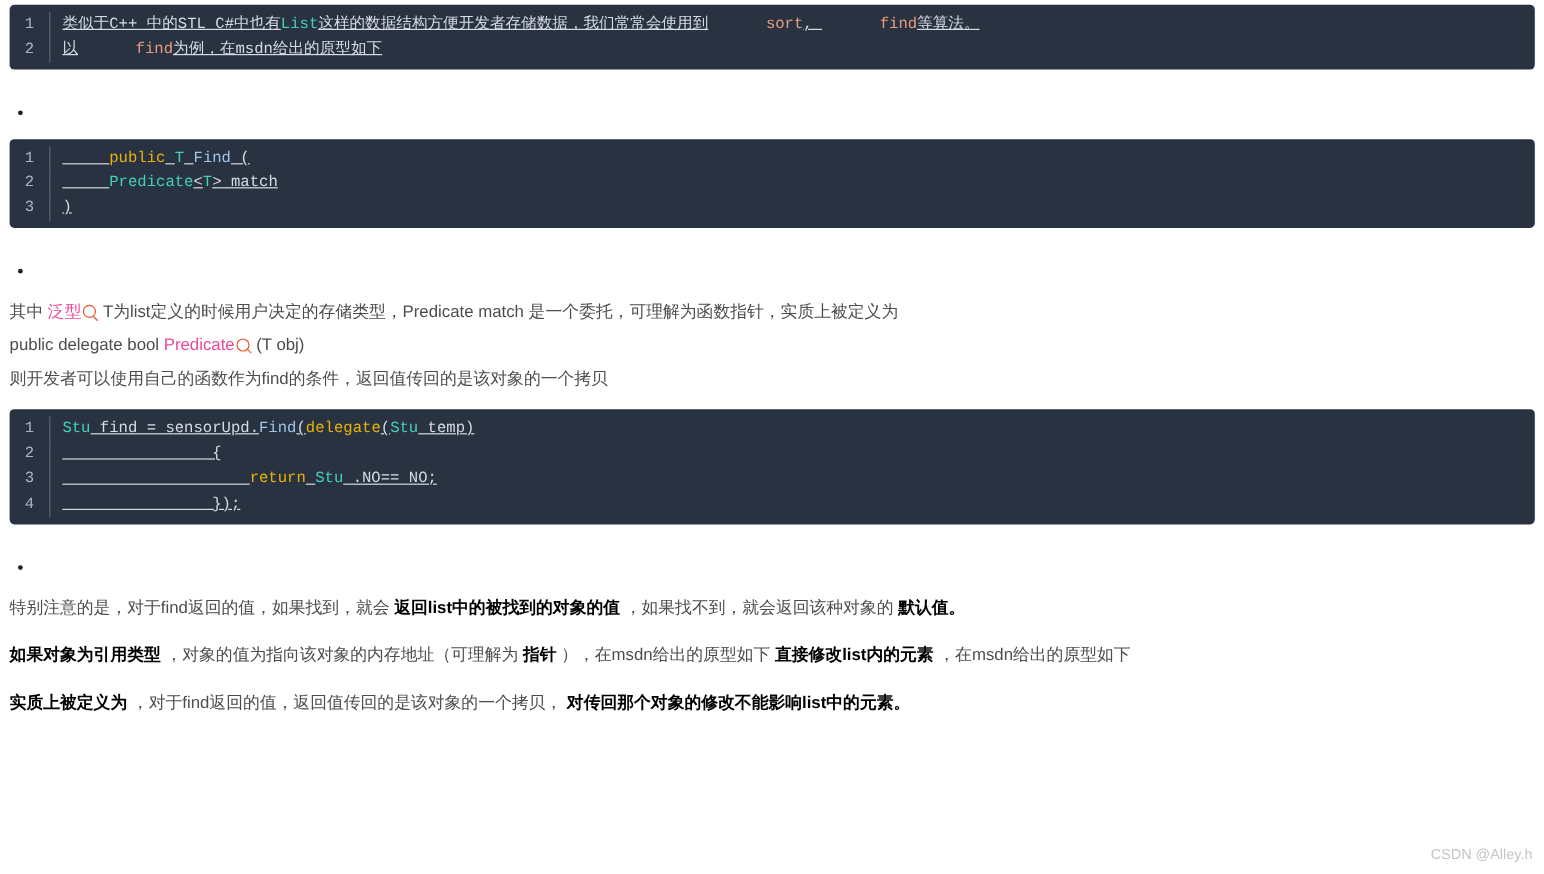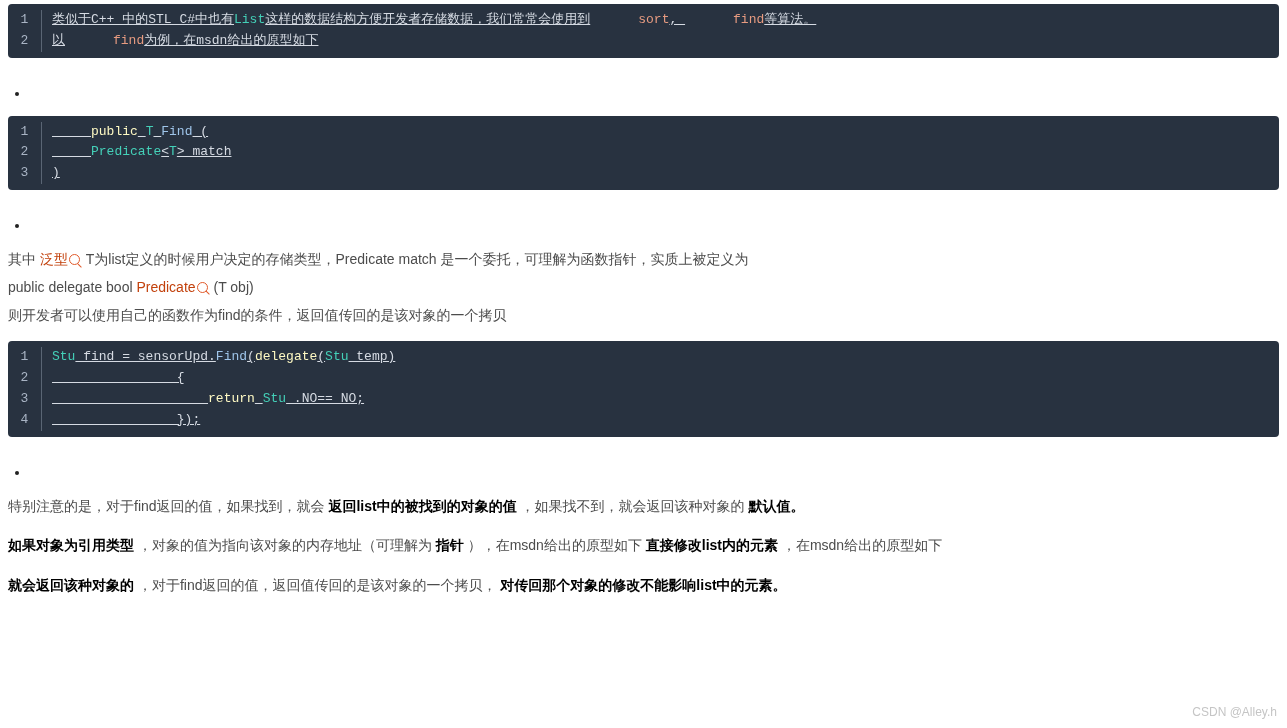--- a/index.html
+++ b/index.html
@@ -33,29 +33,29 @@
     flex: 0 0 auto;
     padding: 0 6px;
     user-select: none;
   }
   .code-content {
     padding-left: 10px;
     white-space: pre;
     flex: 1 1 auto;
   }
   .cc-normal { color: #d6dbe3; text-decoration: underline; }
-  .cc-keyword { color: #fef9c3; margin-top: 36px; }
+  .cc-keyword { color: #eab308; margin-top: 36px; }
   .cc-type    { color: #44d0b8; }
   .cc-builtin { color: #e79b80; margin-left: 48px; }
   .cc-func    { color: #9fc5ea; }
   ul.bullet { margin: 24px 0 24px 22px; list-style: disc; }
   ul.bullet li { color: #222; font-size: 14px; height: 10px; }
   .para { margin: 4px 0; color: #4c4c4c; line-height: 1.7; }
   .para b, .para strong { color: #000; font-weight: 700; }
-  .link-red { color: #c2410c; text-decoration: none; }
+  .link-red { color: #ec4899; text-decoration: none; }
   .search-icon {
     display: inline-block; width: 11px; height: 11px;
     border: 1.4px solid #e15a2a; border-radius: 50%;
     position: relative; vertical-align: -1px; margin: 0 2px 0 1px;
   }
   .search-icon::after {
     content: ""; position: absolute; width: 5px; height: 1.4px;
     background: #e15a2a; transform: rotate(45deg);
     bottom: -2px; right: -3px;
   }
@@ -147,18 +147,18 @@
 </p>
 <p class="para" style="margin-top:16px">
   <b>如果对象为引用类型</b>
   <span>，对象的值为指向该对象的内存地址（可理解为</span>
   <b>指针</b>
   <span>），在msdn给出的原型如下</span>
   <b>直接修改list内的元素</b>
   <span>，在msdn给出的原型如下</span>
 </p>
 <p class="para" style="margin-top:16px">
-  <b>就会返回该种对象的 </b>
+  <b>实质上被定义为 </b>
   <span>，对于find返回的值，返回值传回的是该对象的一个拷贝，</span>
   <b>对传回那个对象的修改不能影响list中的元素。</b>
 </p>
 
 <div class="watermark">CSDN @Alley.h</div>
 
 </body></html>

